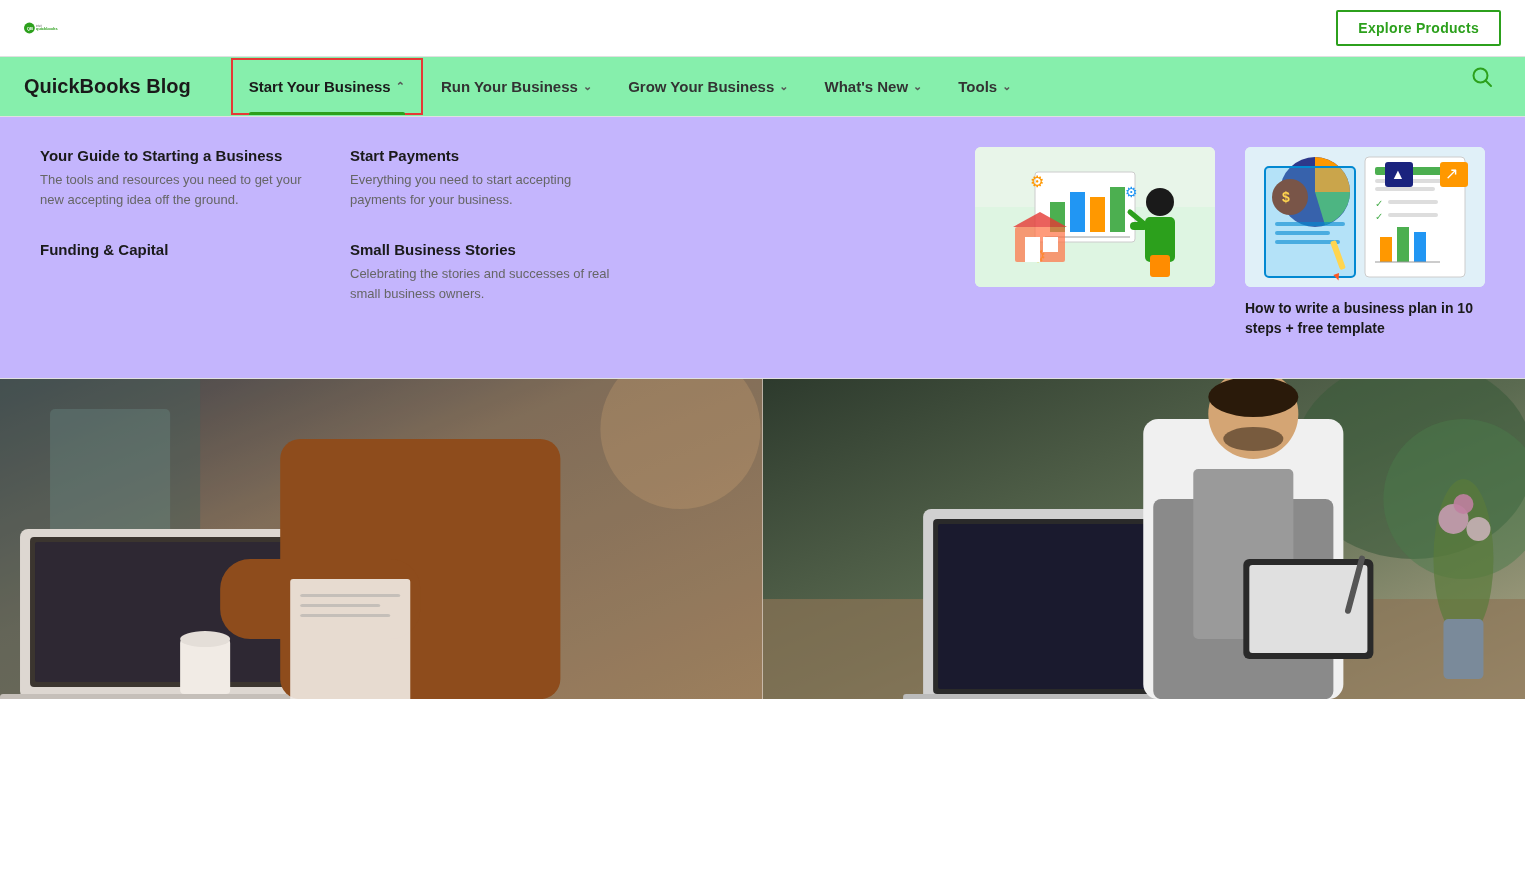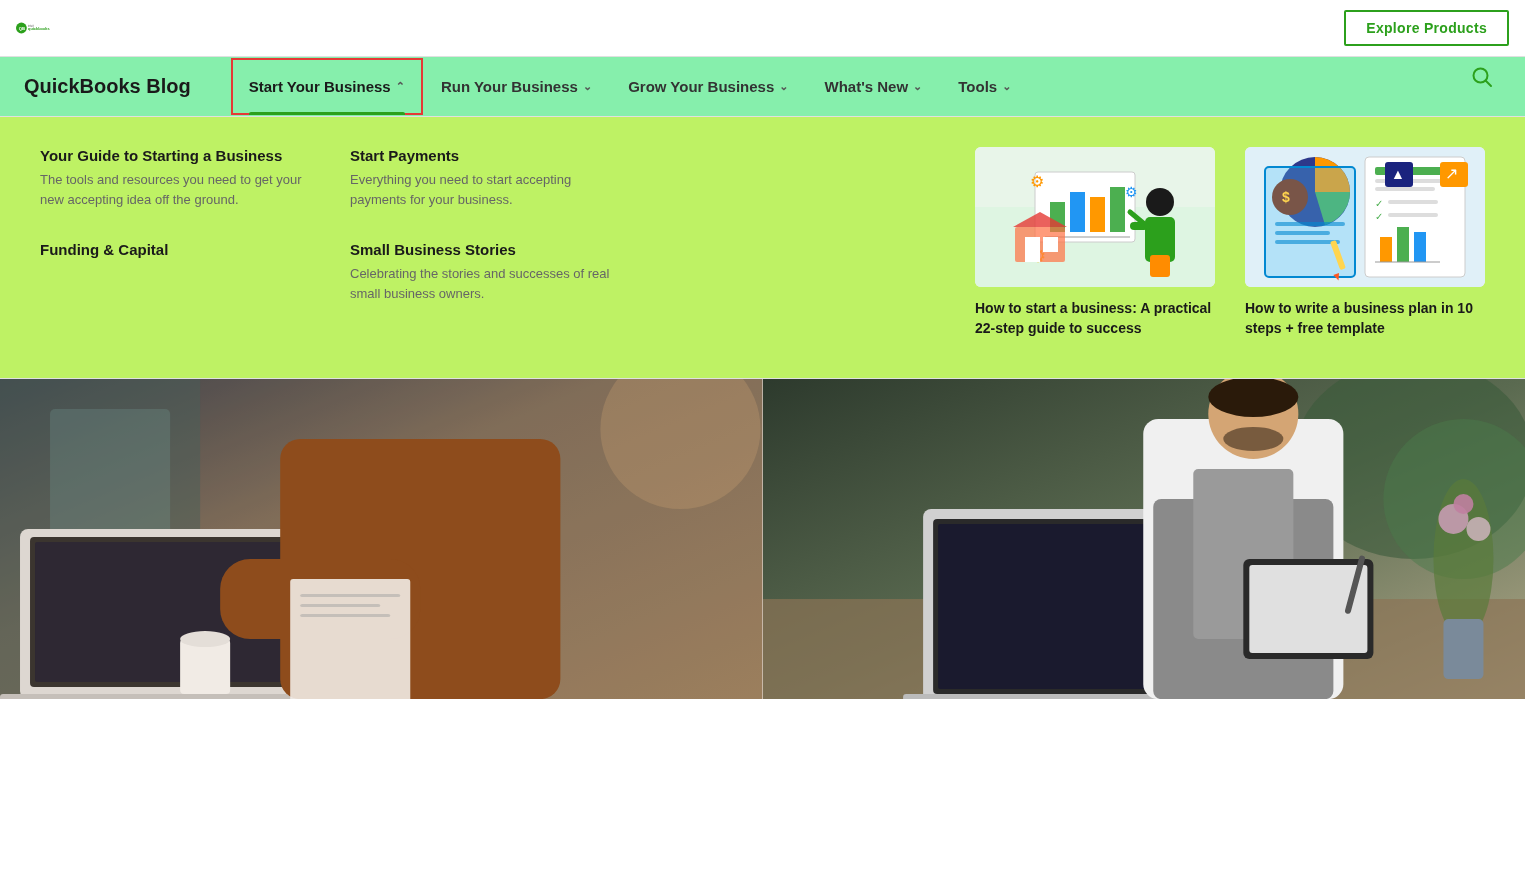--- a/index.html
+++ b/index.html
@@ -3,21 +3,21 @@
   <meta charset="utf-8">
   <style>
     * { margin: 0; padding: 0; box-sizing: border-box; }
     body { font-family: 'Arial', sans-serif; background: #fff; color: #333; overflow-x: hidden; }
 
     
     .top-bar {
       display: flex;
       align-items: center;
       justify-content: space-between;
-      padding: 10px 16px;
+      padding: 10px 24px;
       border-bottom: 1px solid #e0e0e0;
       background: #fff;
     }
     .logo-area {
       display: flex;
       align-items: center;
       gap: 8px;
     }
     .logo-icon {
       width: 36px;
@@ -102,21 +102,21 @@
       cursor: pointer;
       padding: 8px;
     }
 
     
     .dropdown-panel {
       display: flex;
       padding: 30px 40px 40px 40px;
       gap: 40px;
       border-bottom: 1px solid #e0e0e0;
-      background: #bef264;
+      background: #c4b5fd;
     }
     .dropdown-links {
       display: flex;
       flex-direction: column;
       gap: 32px;
       min-width: 220px;
     }
     .dropdown-link-group {
       display: flex;
       flex-direction: column;
@@ -285,21 +285,20 @@
           <text x="55" y="40" font-size="16" fill="#ff9800">⚙</text>
           <text x="150" y="50" font-size="14" fill="#2196f3">⚙</text>
           <text x="55" y="115" font-size="18" fill="#ffc107">⚙</text>
 
           <rect x="40" y="80" width="50" height="35" rx="2" fill="#ff7043" opacity="0.7"></rect>
           <rect x="50" y="90" width="15" height="25" fill="#fff"></rect>
           <rect x="68" y="90" width="15" height="15" fill="#fff"></rect>
           <path d="M38 80 L65 65 L92 80" fill="#e53935" opacity="0.8"></path>
         </svg>
       </div>
-      <div class="article-card-title">How to start a business: A practical 22-step guide to success</div>
     </div>
 
     <div class="article-card">
       <div class="article-card-img">
 
         <svg viewBox="0 0 240 140" xmlns="http://www.w3.org/2000/svg">
           <rect width="240" height="140" fill="#e0f0f8"></rect>
 
           <rect x="120" y="10" width="100" height="120" rx="4" fill="white" stroke="#ccc" stroke-width="1"></rect>
           <rect x="130" y="20" width="80" height="8" rx="2" fill="#4caf50"></rect>

